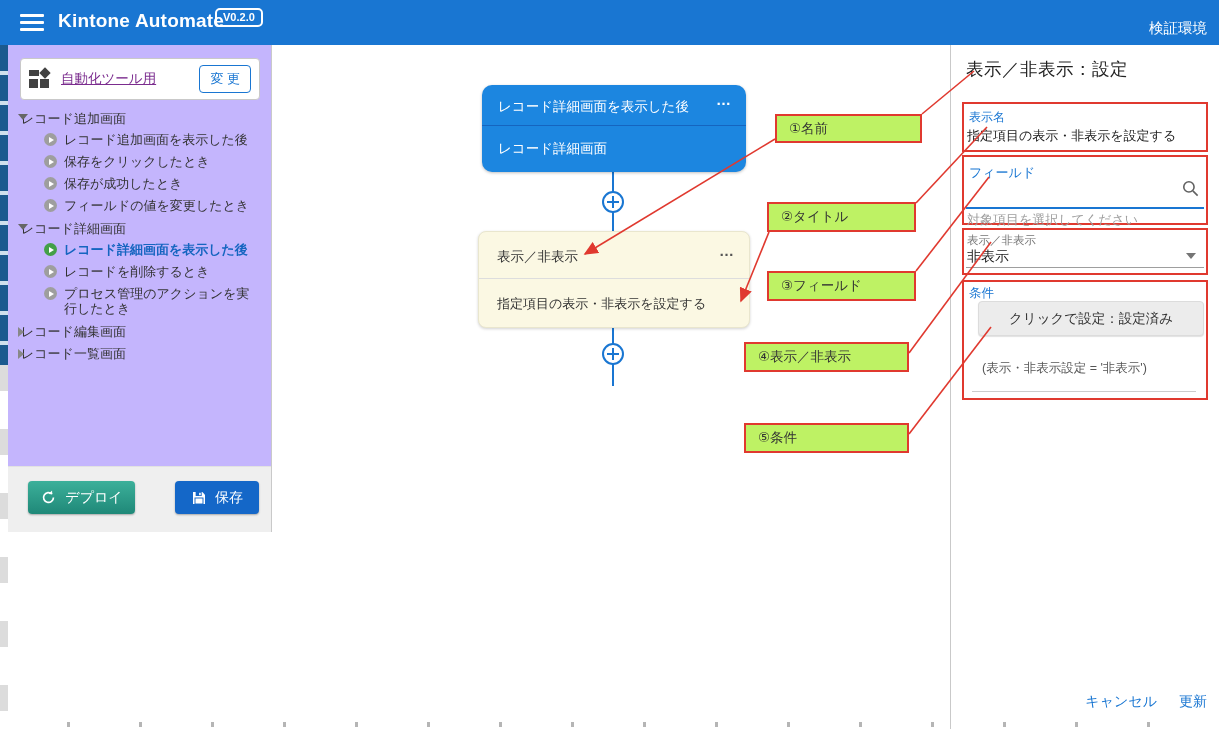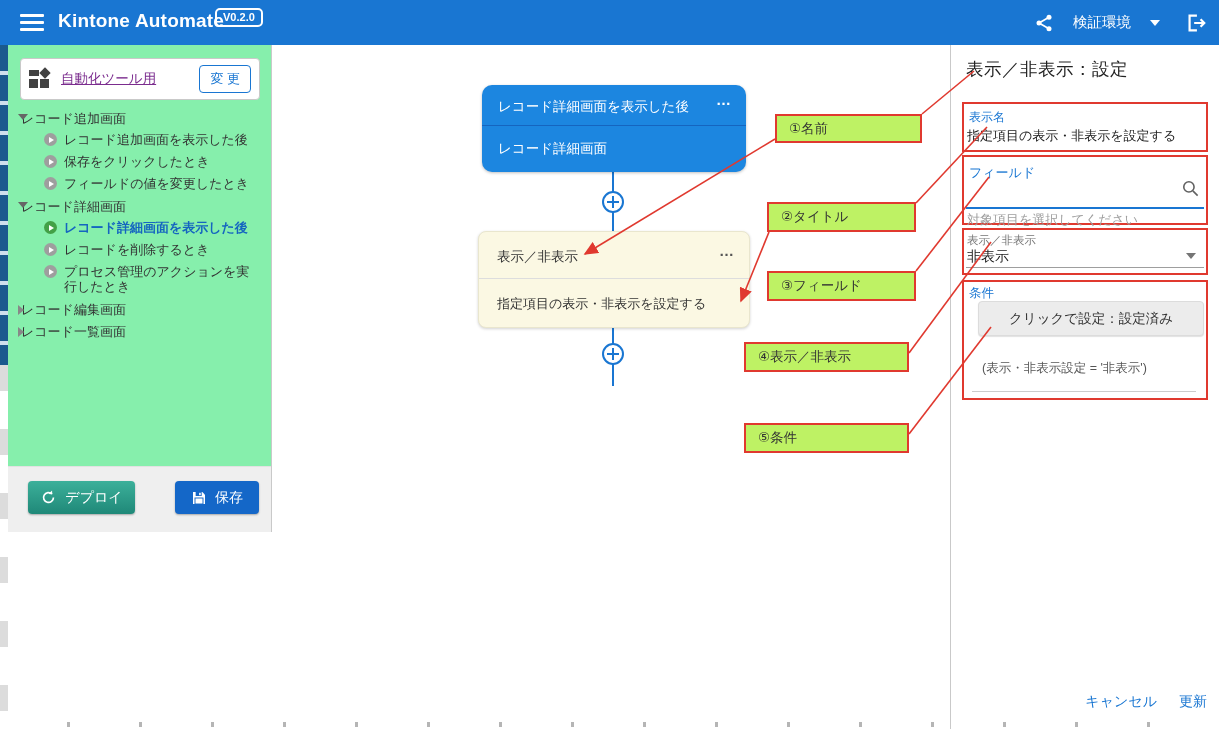--- a/index.html
+++ b/index.html
@@ -5,32 +5,32 @@
   * { margin:0; padding:0; box-sizing:border-box; }
   html,body { width:1219px; height:729px; overflow:hidden; }
   body { font-family:"Liberation Sans","DejaVu Sans",sans-serif; background:#fff; position:relative; }
 
   
   .header { position:absolute; left:0; top:0; width:1219px; height:45px; background:#1976d2; color:#fff; z-index:10; }
   .hamburger { position:absolute; left:20px; top:14px; width:24px; height:17px; cursor:pointer; }
   .hamburger span { display:block; height:3px; background:#fff; border-radius:1px; margin-bottom:4px; }
   .app-title { position:absolute; left:58px; top:10px; font-size:19px; font-weight:bold; letter-spacing:.2px; }
   .version-badge { position:absolute; left:215px; top:8px; font-size:11px; font-weight:bold; border:2px solid #ffffff; border-radius:5px; padding:1px 6px 2px; }
-  .hdr-right { position:absolute; right:12px; top:0; height:45px; display:flex; align-items:center; gap:19px; }
+  .hdr-right { position:absolute; right:12px; top:0; height:45px; display:flex; align-items:center; gap:19px;flex-direction:column; }
   .env-label { font-size:14.5px; }
   .caret-down { width:0; height:0; border-left:5px solid transparent; border-right:5px solid transparent; border-top:6px solid #fff; }
 
   
   .left-strip { position:absolute; left:0; top:45px; width:8px; height:320px; z-index:9;
     background:repeating-linear-gradient(180deg,#1b5a8e 0 26px,#cfe0ec 26px 30px); }
   .left-strip-faint { position:absolute; left:0; top:365px; width:8px; height:364px; z-index:9;
     background:repeating-linear-gradient(180deg,#dcdcdc 0 26px,#fff 26px 64px); }
 
   
-  .sidebar { position:absolute; left:8px; top:45px; width:264px; height:487px; background:#86efac; border-right:1px solid #c9c9c9; z-index:8; }
+  .sidebar { position:absolute; left:8px; top:45px; width:264px; height:487px; background:#c4b5fd; border-right:1px solid #c9c9c9; z-index:8; }
   .app-card { position:absolute; left:12px; top:13px; width:240px; height:42px; border:1px solid #c9c9c9; border-radius:4px; background:#fff; display:flex; align-items:center; padding:0 8px; }
   .app-icon { width:22px; height:22px; position:relative; margin-right:10px; flex:0 0 auto; }
   .app-icon i { position:absolute; background:#424242; }
   .app-icon .b1 { left:0; top:2px; width:10px; height:6px; }
   .app-icon .b2 { left:12px; top:1px; width:8px; height:8px; transform:rotate(45deg); }
   .app-icon .b3 { left:0; top:11px; width:9px; height:9px; }
   .app-icon .b4 { left:11px; top:11px; width:9px; height:9px; }
   .app-link { color:#7b2c8e; font-size:13.5px; text-decoration:underline; flex:1 1 auto; white-space:nowrap; overflow:hidden; cursor:pointer; }
   .change-btn { border:1px solid #1976d2; color:#1976d2; background:#fff; border-radius:4px; font-size:13px; padding:4px 10px; cursor:pointer; white-space:nowrap; }
 
@@ -154,20 +154,21 @@
         <i class="b4"></i>
       </span>
     <span class="app-link">自動化ツール用</span>
     <button class="change-btn">変 更</button>
   </div>
 
   <div class="tree">
     <div class="t-group"><span class="tri exp"></span><span>レコード追加画面</span></div>
     <div class="t-item"><span class="play"></span><span>レコード追加画面を表示した後</span></div>
     <div class="t-item"><span class="play"></span><span>保存をクリックしたとき</span></div>
+    <div class="t-item"><span class="play"></span><span>保存が成功したとき</span></div>
     <div class="t-item"><span class="play"></span><span>フィールドの値を変更したとき</span></div>
     <div class="t-group"><span class="tri exp"></span><span>レコード詳細画面</span></div>
     <div class="t-item selected"><span class="play"></span><span>レコード詳細画面を表示した後</span></div>
     <div class="t-item"><span class="play"></span><span>レコードを削除するとき</span></div>
     <div class="t-item"><span class="play"></span><span>プロセス管理のアクションを実行したとき</span></div>
     <div class="t-group"><span class="tri col"></span><span>レコード編集画面</span></div>
     <div class="t-group"><span class="tri col"></span><span>レコード一覧画面</span></div>
   </div>
 
   <div class="side-footer">

